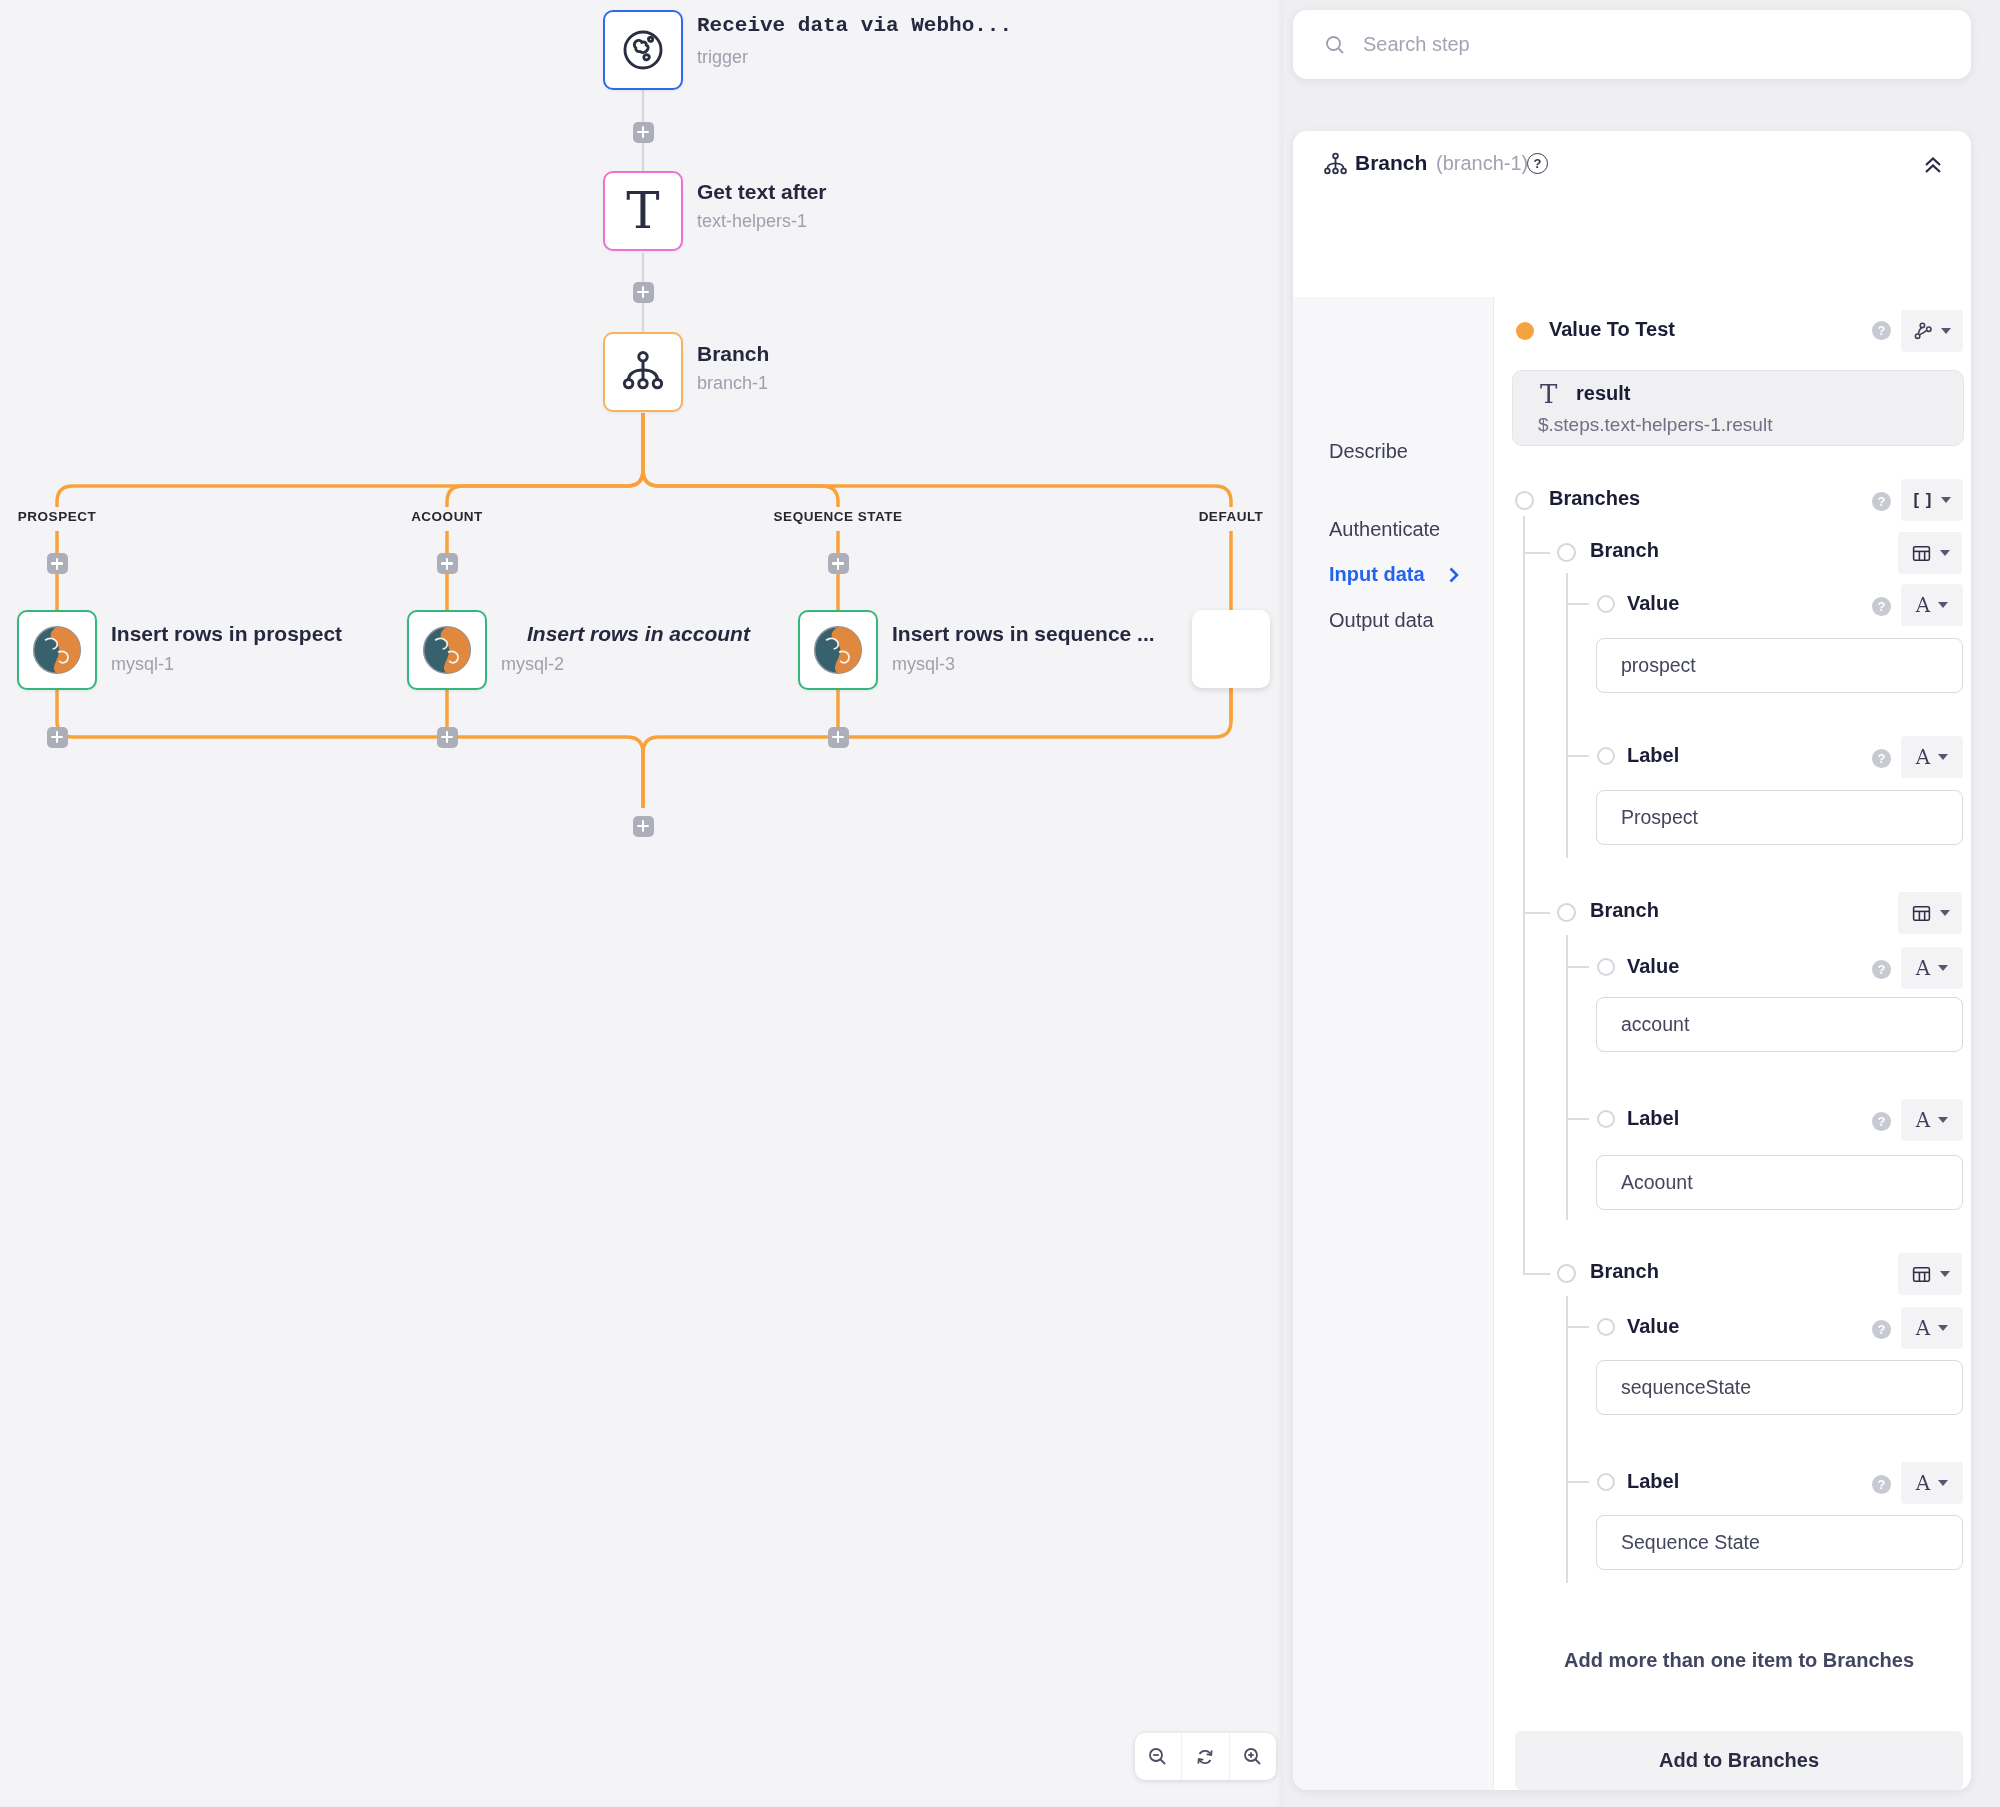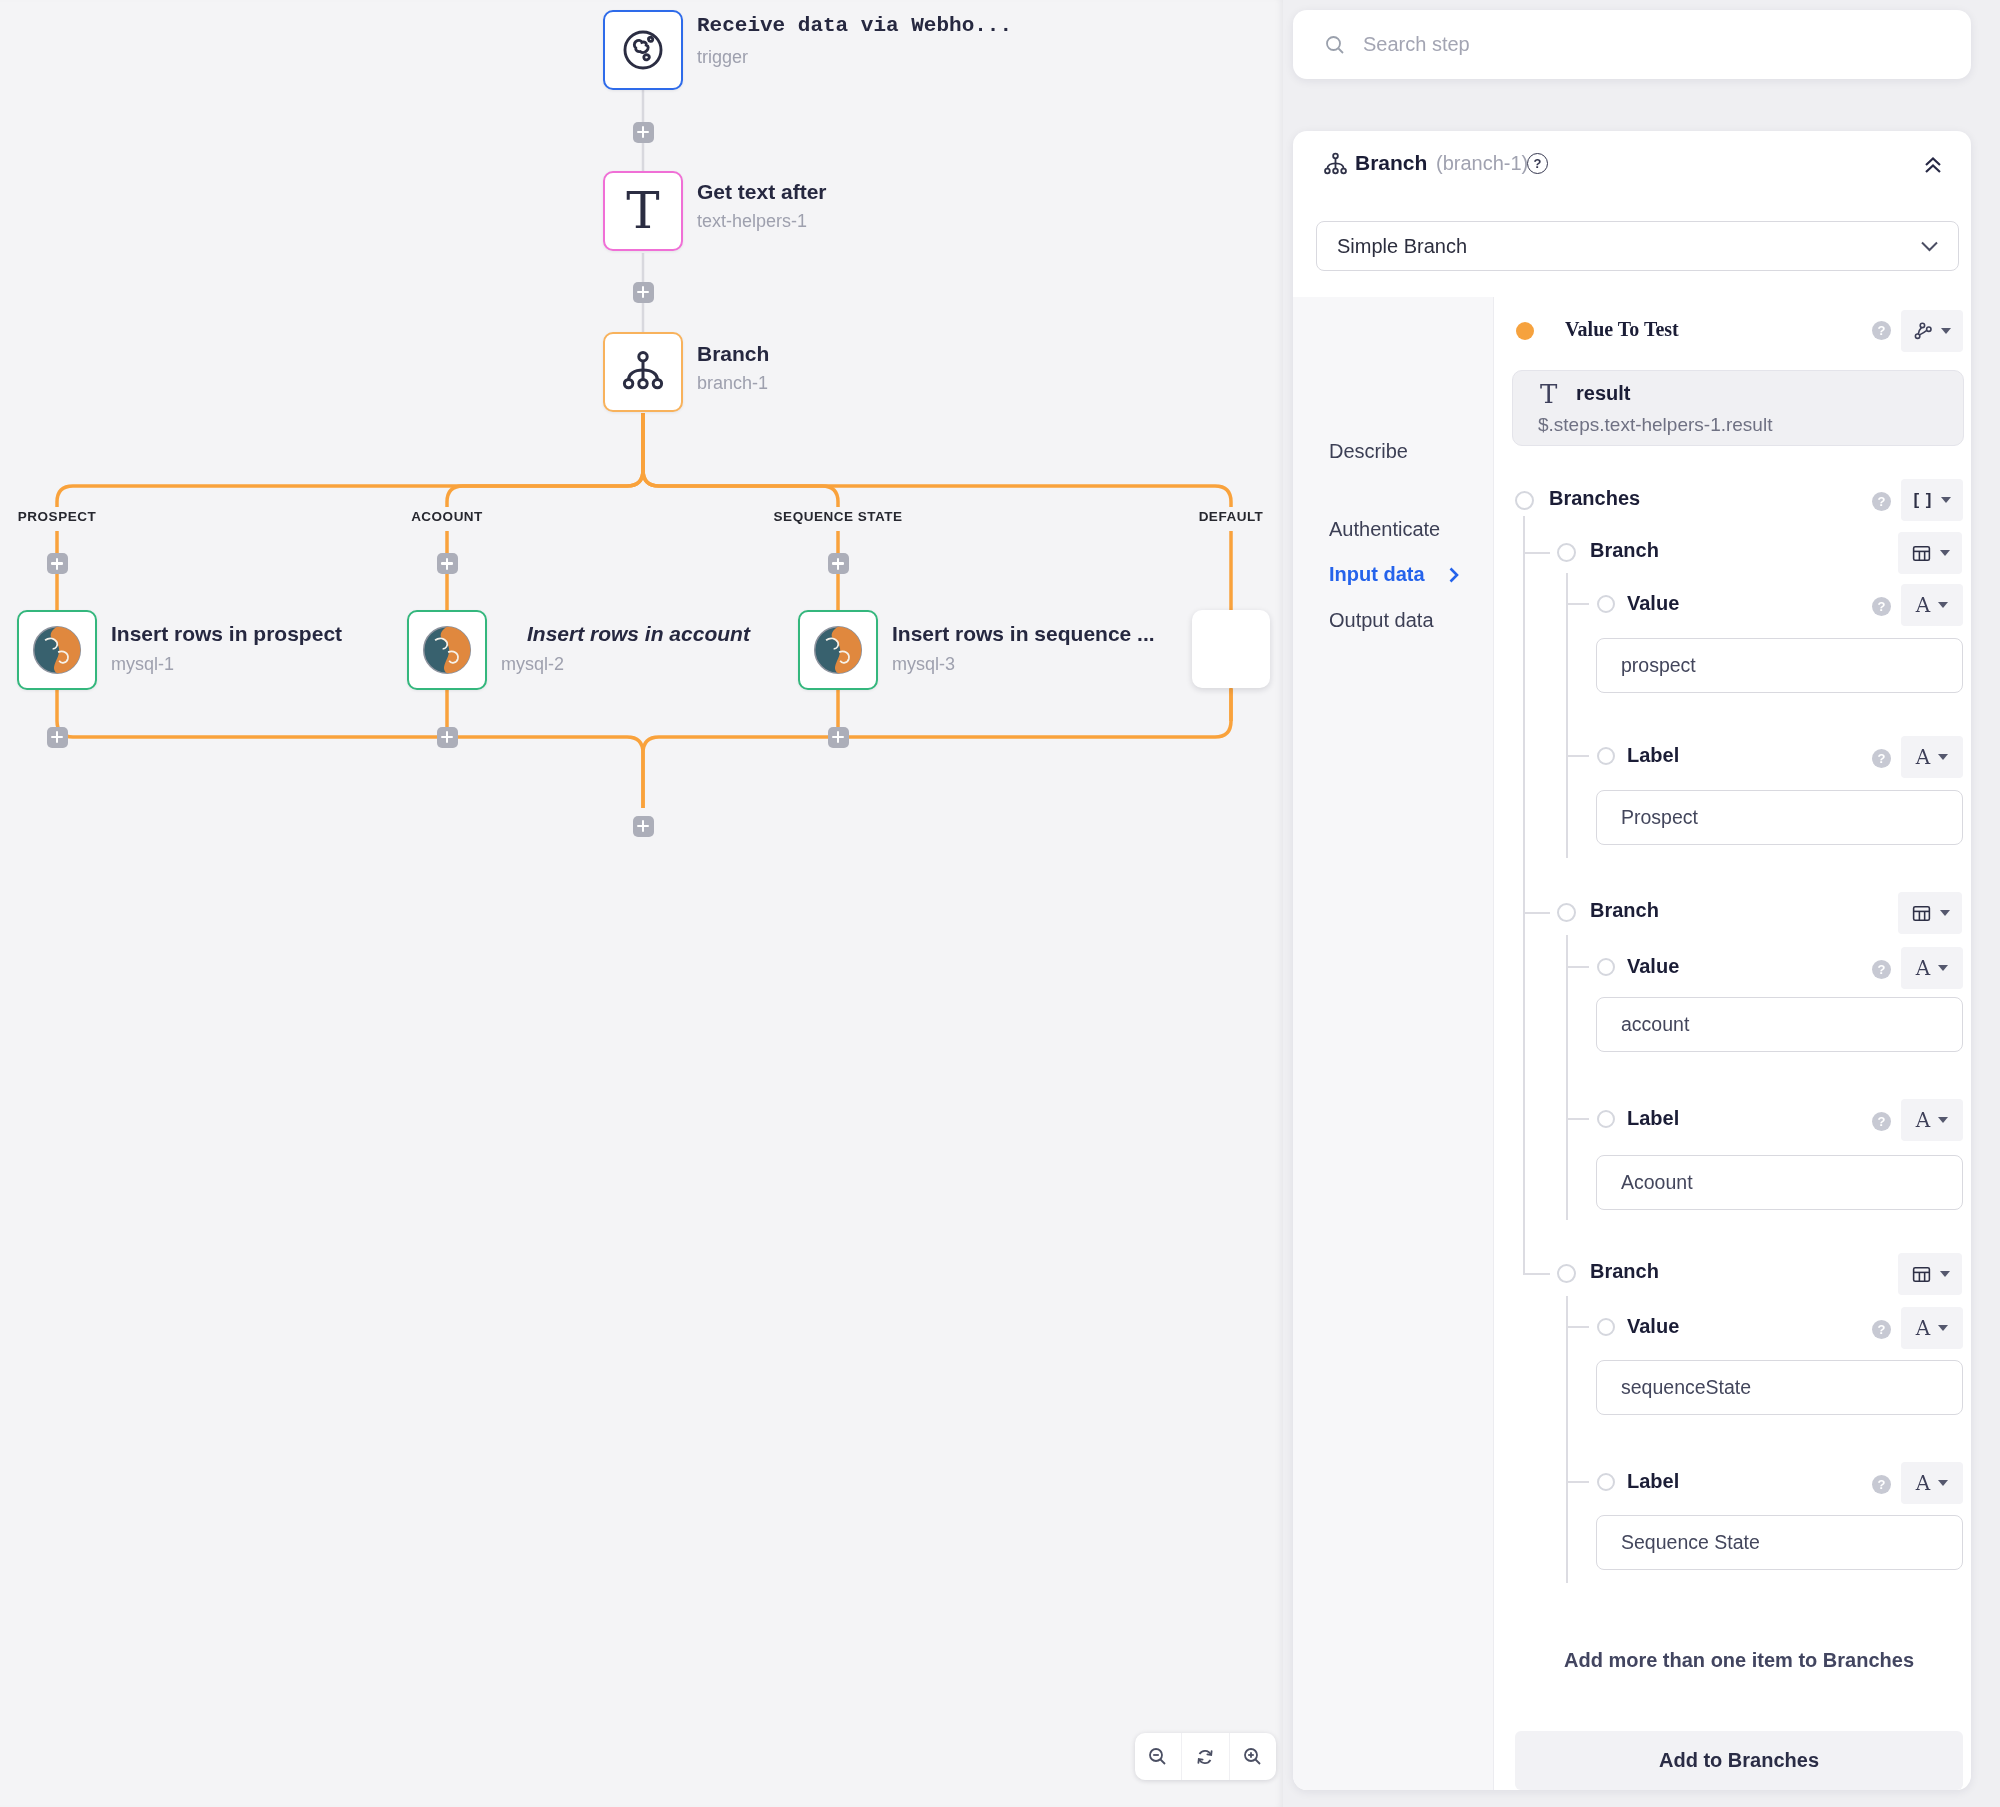--- a/index.html
+++ b/index.html
@@ -230,27 +230,20 @@
         <circle cx="12" cy="17.8" r="2.1"></circle>
         <circle cx="19.2" cy="17.8" r="2.1"></circle>
       </svg>
       <span class="phead-title">Branch</span>
       <span class="phead-id">(branch-1)</span>
       <span class="qmark-outline" style="left:234px;top:22px;">?</span>
       <svg width="24" height="24" viewBox="0 0 24 24" fill="none" stroke="#272945" stroke-width="2.2" style="position:absolute;right:26px;top:22px;">
         <path d="M5 12 L12 5.5 L19 12"></path>
           <path d="M5 19 L12 12.5 L19 19"></path>
       </svg>
-      <div class="select">
-        <span>Simple Branch</span>
-        <span class="grow"></span>
-        <svg width="17" height="11" viewBox="0 0 17 11" fill="none" stroke="#4b4e63" stroke-width="2">
-          <path d="M1 1.5 L8.5 9 L16 1.5"></path>
-        </svg>
-      </div>
     </div>
 
     <div id="nav-col">
       <div class="nav-item" style="top:143px;">
           <span>Describe</span>
         </div>
       <div class="nav-item" style="top:221px;">
           <span>Authenticate</span>
         </div>
       <div class="nav-item active" style="top:266px;">
@@ -259,21 +252,21 @@
           <path d="M1.5 1.5 L8 8 L1.5 14.5"></path>
         </svg>
       </div>
       <div class="nav-item" style="top:312px;">
           <span>Output data</span>
         </div>
 
     </div>
 
     <span class="dot-orange" style="left:223px;top:191px;"></span>
-    <span class="row-label" style="left:272px;top:187px;font-family:Liberation Serif, serif;">Value To Test</span>
+    <span class="row-label" style="left:256px;top:187px;">Value To Test</span>
     <span class="qmark" style="left:579px;top:190px;">?</span>
     <div class="abox" style="left:608px;top:179px;">
       <svg width="20" height="20" viewBox="0 0 20 20" fill="none" stroke="#3d3f58" stroke-width="1.6">
         <circle cx="4.6" cy="15.2" r="2.2"></circle>
         <circle cx="9.4" cy="4.4" r="2.2"></circle>
         <circle cx="15.8" cy="8.2" r="2.2"></circle>
         <path d="M5.2 13.1 C5.8 9.8 7.4 7.6 8.6 6.4"></path>
         <path d="M6.6 13.9 C9.2 12.6 11.8 11 13.8 9.4"></path>
       </svg>
       <span class="caret"></span>

